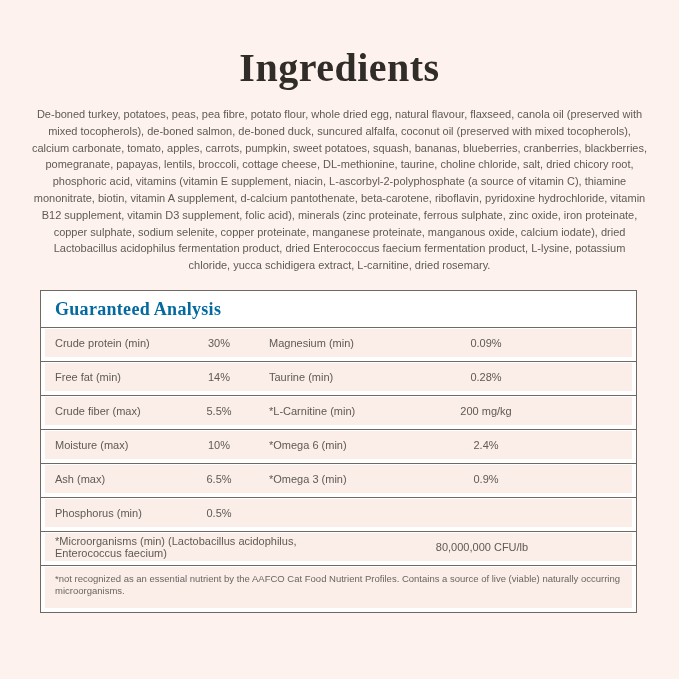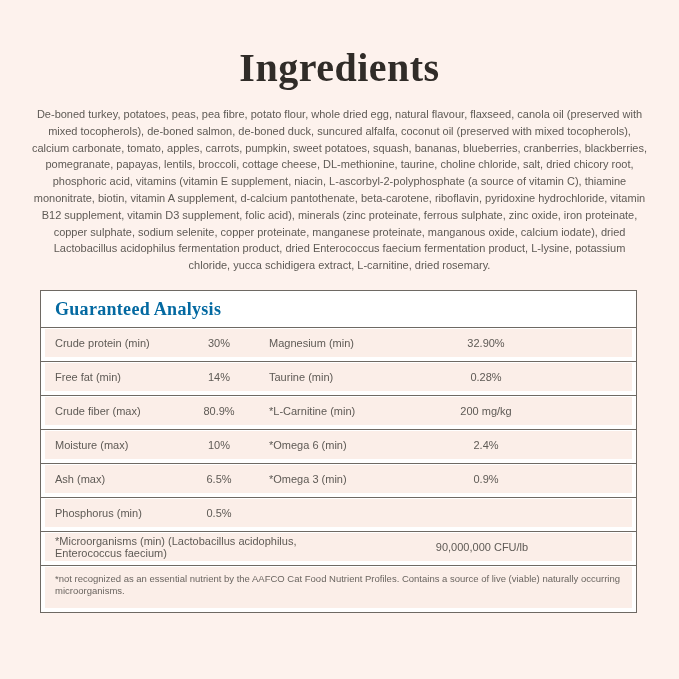--- a/index.html
+++ b/index.html
@@ -98,39 +98,39 @@
 
   <div class="ga-box">
 
     <div class="ga-header">Guaranteed Analysis</div>
 
     <div class="ga-section">
       <div class="ga-inner ga-grid">
         <div class="cell label">Crude protein (min)</div>
         <div class="cell value">30%</div>
         <div class="cell label">Magnesium (min)</div>
-        <div class="cell value">32.90%</div>
+        <div class="cell value">0.09%</div>
         <div class="cell"></div>
       </div>
     </div>
 
     <div class="ga-section">
       <div class="ga-inner ga-grid">
         <div class="cell label">Free fat (min)</div>
         <div class="cell value">14%</div>
         <div class="cell label">Taurine (min)</div>
         <div class="cell value">0.28%</div>
         <div class="cell"></div>
       </div>
     </div>
 
     <div class="ga-section">
       <div class="ga-inner ga-grid">
         <div class="cell label">Crude fiber (max)</div>
-        <div class="cell value">80.9%</div>
+        <div class="cell value">5.5%</div>
         <div class="cell label">*L-Carnitine (min)</div>
         <div class="cell value">200 mg/kg</div>
         <div class="cell"></div>
       </div>
     </div>
 
     <div class="ga-section">
       <div class="ga-inner ga-grid">
         <div class="cell label">Moisture (max)</div>
         <div class="cell value">10%</div>
@@ -156,21 +156,21 @@
         <div class="cell value">0.5%</div>
         <div class="cell label"></div>
         <div class="cell value"></div>
         <div class="cell"></div>
       </div>
     </div>
 
     <div class="ga-section">
       <div class="ga-inner ga-grid-micro">
         <div class="cell label">*Microorganisms (min) (Lactobacillus acidophilus, Enterococcus faecium)</div>
-        <div class="cell value">90,000,000 CFU/lb</div>
+        <div class="cell value">80,000,000 CFU/lb</div>
       </div>
     </div>
 
     <div class="ga-section">
       <div class="ga-inner foot-inner">
         <div class="foot-text-small">*not recognized as an essential nutrient by the AAFCO Cat Food Nutrient Profiles. Contains a source of live (viable) naturally occurring microorganisms.</div>
       </div>
     </div>
 
 

